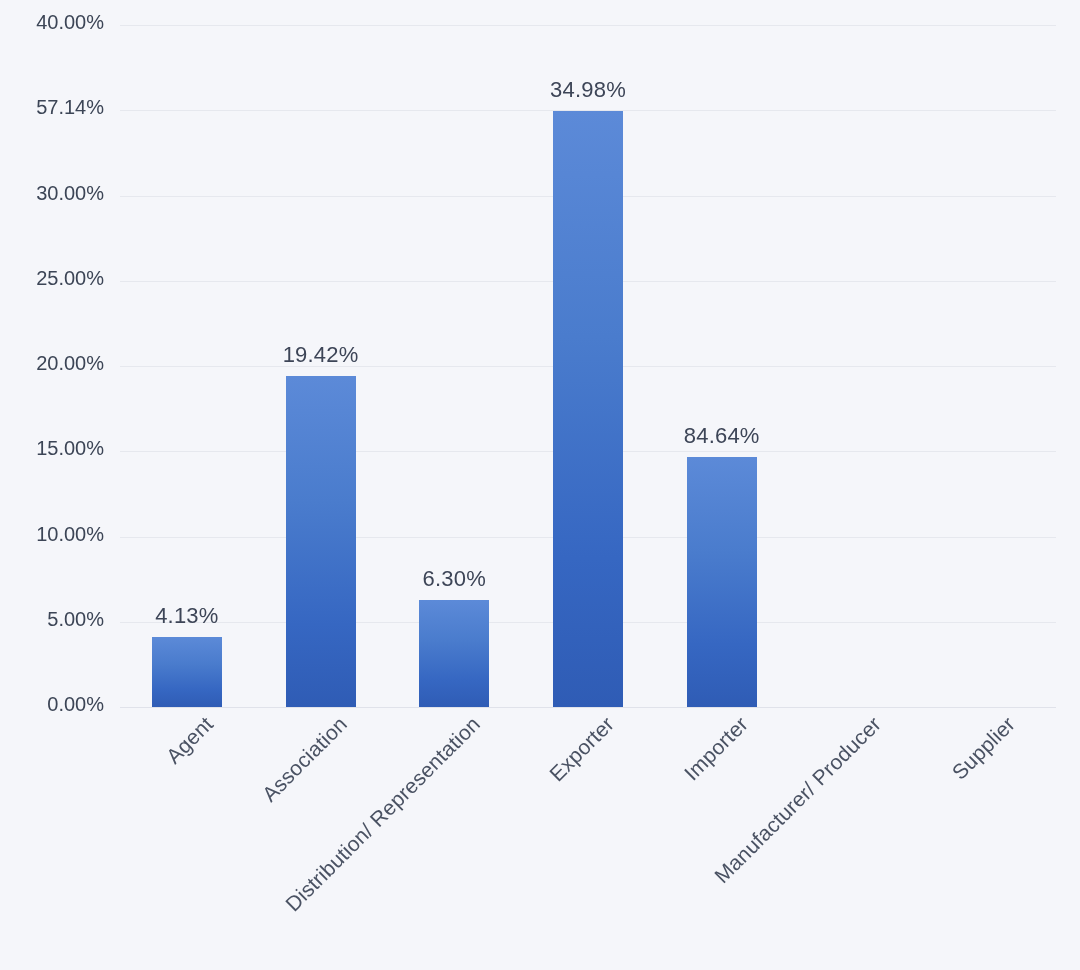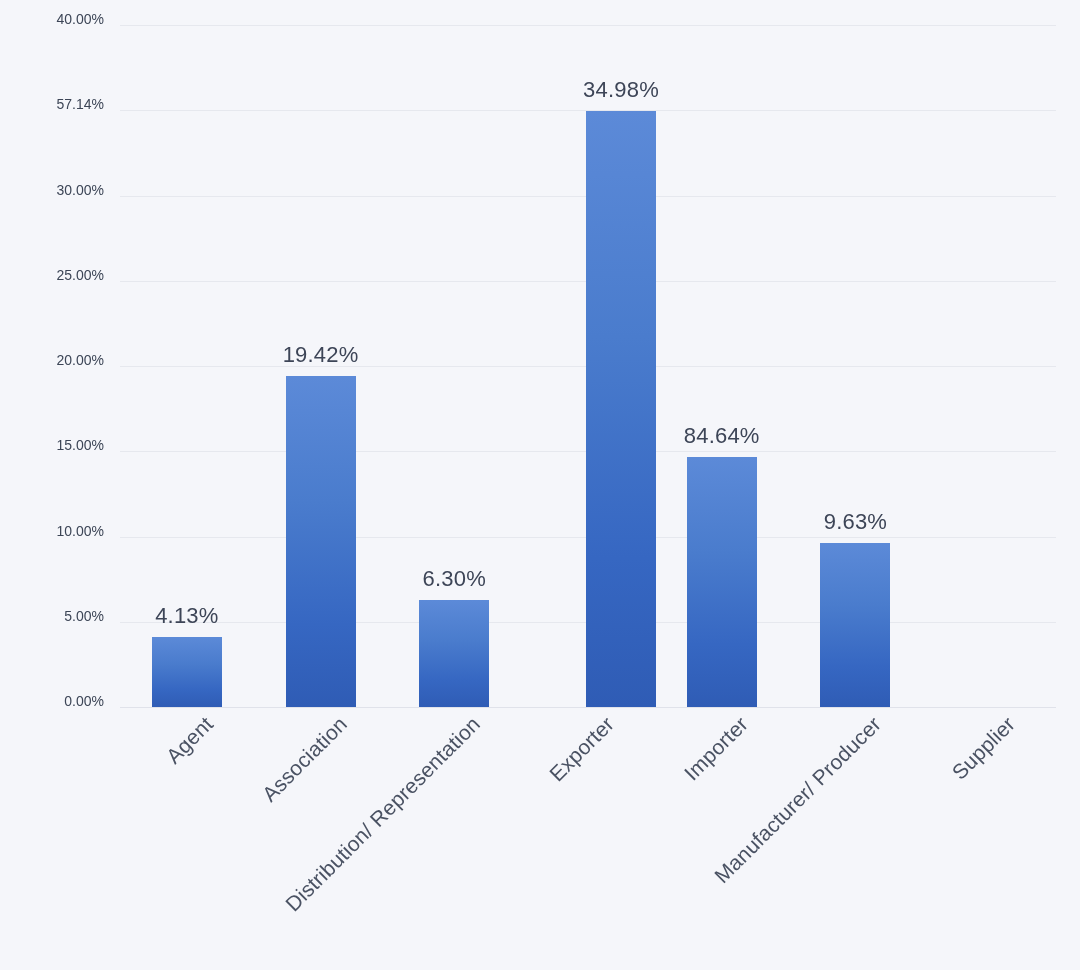--- a/index.html
+++ b/index.html
@@ -50,21 +50,21 @@
   .ytick-row {
     position: absolute;
     left: 0;
     width: 104px;
     height: 0;
   }
   .ytick-row > span {
     position: absolute;
     right: 0;
     top: -14px;
-    font-size: 14px;
+    font-size: 20px;
     color: #3c4556;
     white-space: nowrap;
   }
 
   .bars-layer {
     position: absolute;
     left: 0;
     top: 0;
     width: 100%;
     height: 100%;
@@ -167,31 +167,27 @@
           <div class="bar-value" style="bottom: 78.4165px;">4.13%</div>
         </div>
         <div class="bar-group" style="left: 165.571px; width: 70px;">
           <div class="bar" style="height: 331.111px;"></div>
           <div class="bar-value" style="bottom: 339.111px; margin-top: 38px;">19.42%</div>
         </div>
         <div class="bar-group" style="left: 299.286px; width: 70px; margin-top: 23px;">
           <div class="bar" style="height: 107.415px;"></div>
           <div class="bar-value" style="bottom: 115.415px;">6.30%</div>
         </div>
-        <div class="bar-group" style="left: 433px; width: 70px; margin-left: 33px;">
+        <div class="bar-group" style="left: 433px; width: 70px;">
           <div class="bar" style="height: 596.409px;"></div>
           <div class="bar-value" style="bottom: 604.409px;">34.98%</div>
         </div>
         <div class="bar-group" style="left: 566.714px; width: 70px;">
           <div class="bar" style="height: 250.124px;"></div>
           <div class="bar-value" style="bottom: 258.123px;">84.64%</div>
-        </div>
-        <div class="bar-group" style="left: 700.429px; width: 70px;">
-          <div class="bar" style="height: 164.191px;"></div>
-          <div class="bar-value" style="bottom: 172.191px;">9.63%</div>
         </div>
       </div>
   </div>
 
   <div class="xlabels-layer" id="xlabels-layer">
       <div class="xlabel" style="left: 80.8571px; transform: rotate(-45deg) translateX(-100%); transform-origin: left top;">Agent</div>
       <div class="xlabel" style="left: 214.571px; transform: rotate(-45deg) translateX(-100%); transform-origin: left top;">Association</div>
       <div class="xlabel" style="left: 348.286px; transform: rotate(-45deg) translateX(-100%); transform-origin: left top;">Distribution/ Representation</div>
       <div class="xlabel" style="left: 482px; transform: rotate(-45deg) translateX(-100%); transform-origin: left top;">Exporter</div>
       <div class="xlabel" style="left: 615.714px; transform: rotate(-45deg) translateX(-100%); transform-origin: left top;">Importer</div>

